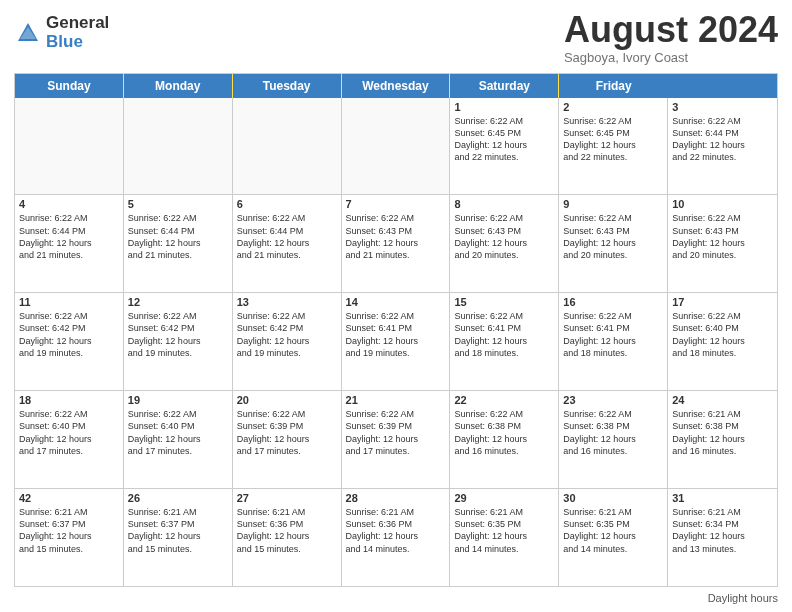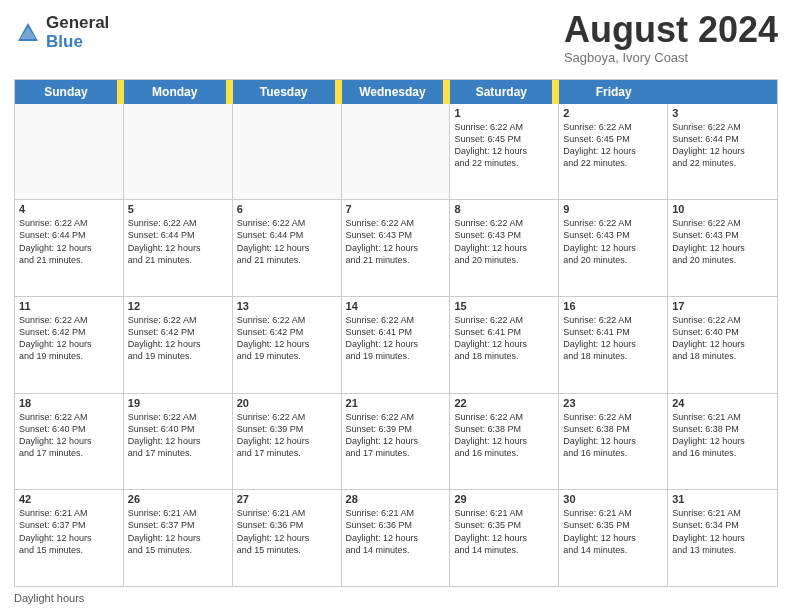--- a/index.html
+++ b/index.html
@@ -14,21 +14,21 @@
       width: 792px;
       height: 612px;
       padding: 10px 14px 8px 14px;
       display: flex;
       flex-direction: column;
     }
     .header {
       display: flex;
       justify-content: space-between;
       align-items: flex-start;
-      margin-bottom: 14px;
+      margin-bottom: 8px;
     }
     .logo {
       display: flex;
       align-items: center;
       margin-top: 4px;
     }
     .logo-text {
       display: flex;
       flex-direction: column;
       line-height: 1.1;
@@ -71,21 +71,21 @@
       display: grid;
       grid-template-columns: repeat(7, 1fr);
       background: #3a7fc1;
     }
     .cal-header-cell {
       color: #fff;
       font-size: 12px;
       font-weight: bold;
       text-align: center;
       padding: 5px 2px;
-      border-right: 7px solid #fde047;
+      border-right: 1px solid #fde047;
     }
     .cal-header-cell:last-child { border-right: none; }
     .cal-body {
       flex: 1;
       display: flex;
       flex-direction: column;
     }
     .cal-row {
       display: grid;
       grid-template-columns: repeat(7, 1fr);
@@ -112,21 +112,21 @@
     }
     .day-info {
       font-size: 9px;
       color: #333;
       line-height: 1.35;
     }
     .footer {
       margin-top: 5px;
       font-size: 11px;
       color: #555;
-      text-align: left;
+      text-align: right;
     }
   </style>
 </head>
 <body>
 
 <div class="page">
   <div class="header">
     <div class="logo">
       <svg class="logo-icon" viewBox="0 0 28 28">
         <polygon points="14,4 24,22 4,22" fill="#3a7fc1"></polygon>

